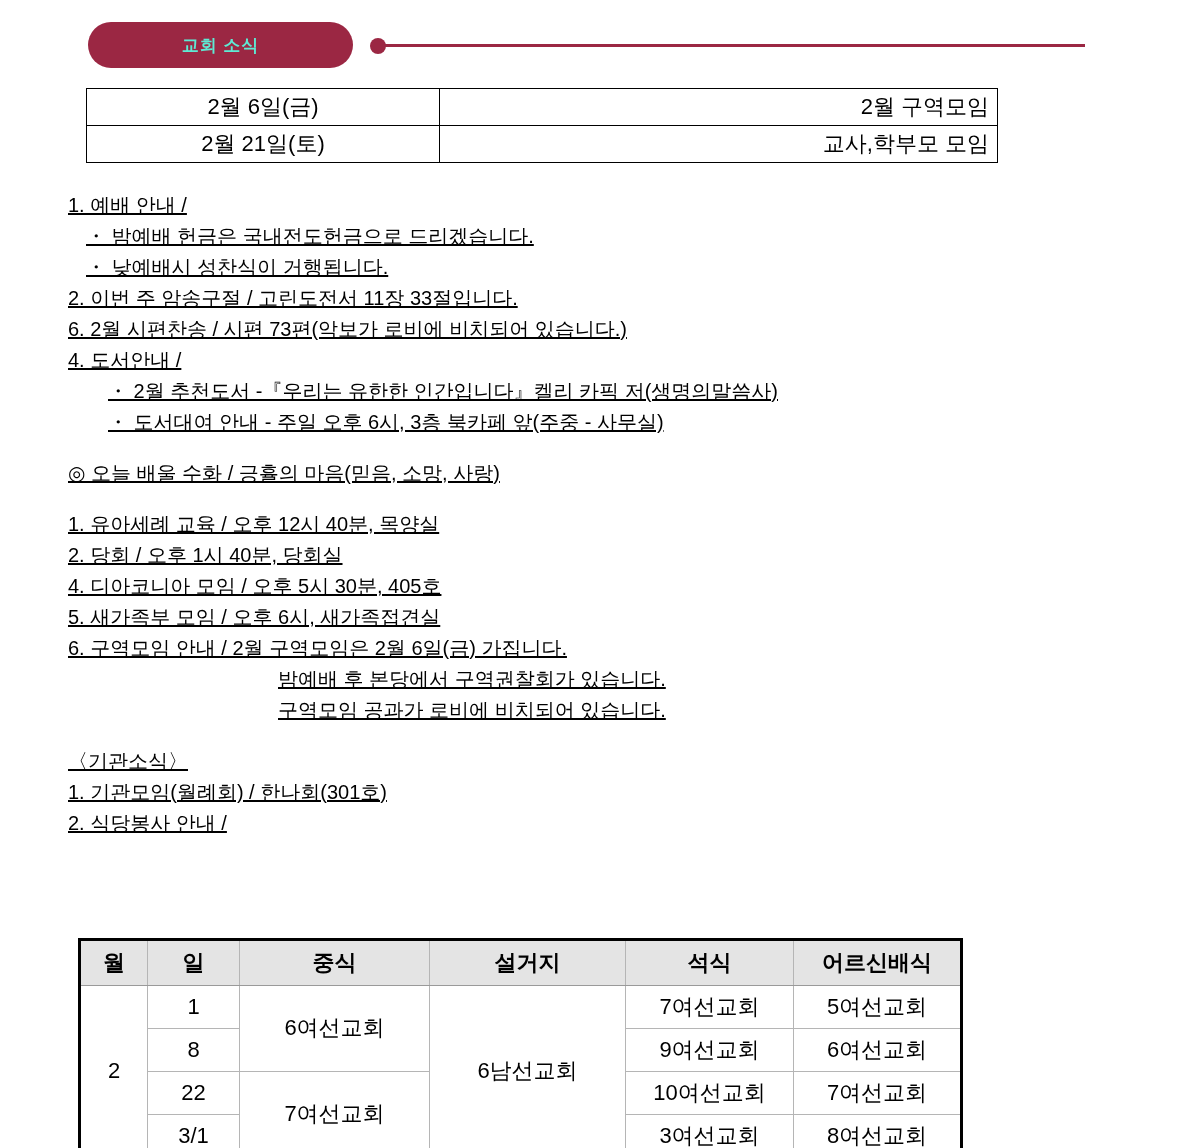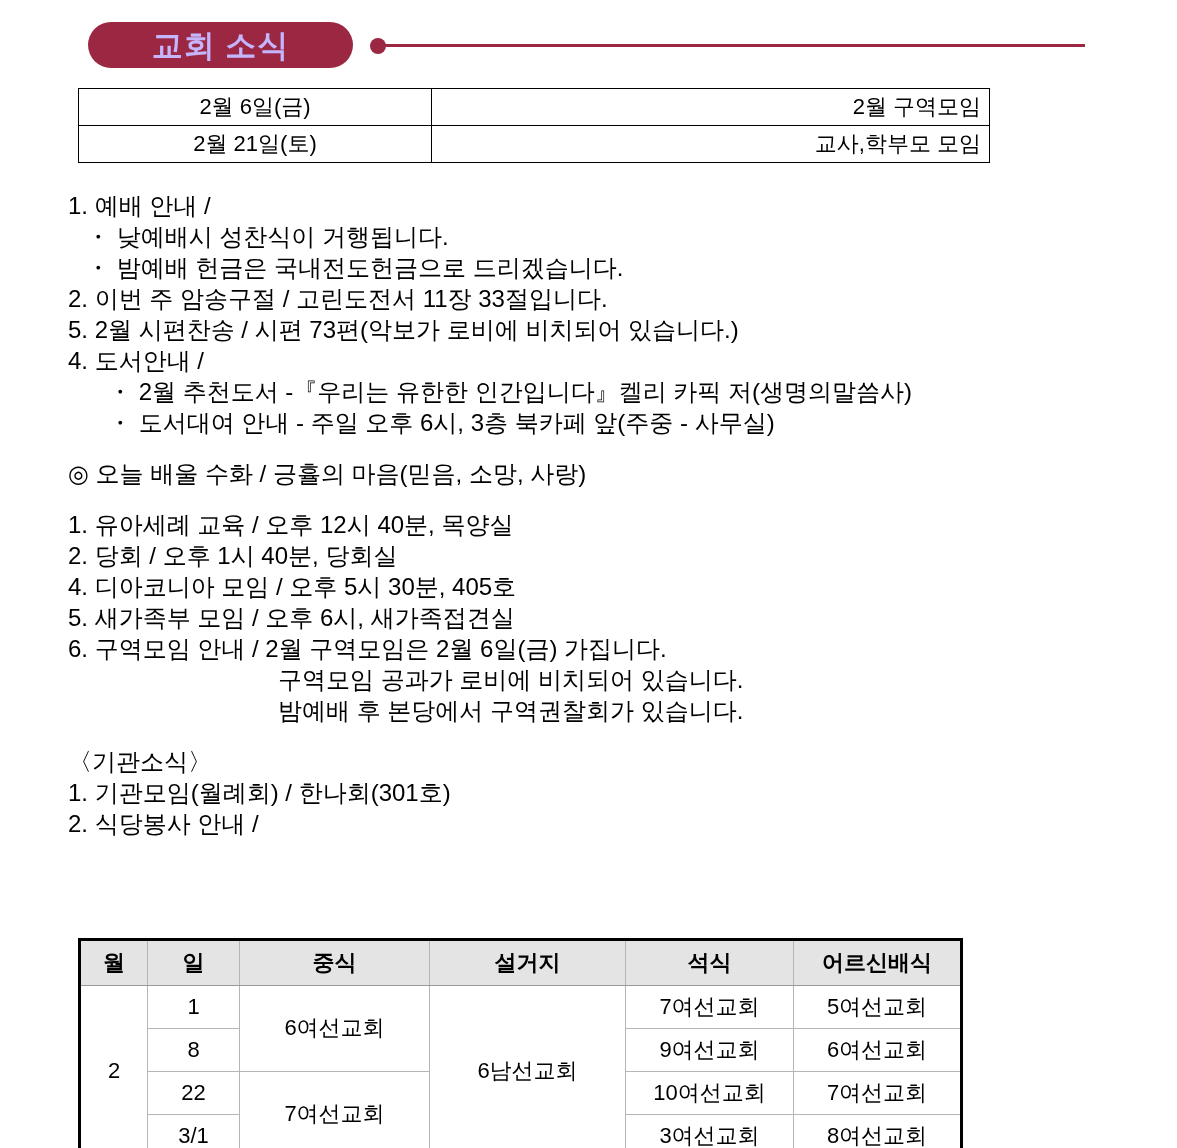--- a/index.html
+++ b/index.html
@@ -30,22 +30,22 @@
     top: 22px;
     width: 265px;
     height: 46px;
     border-radius: 23px;
     background: #9B2743;
     display: flex;
     align-items: center;
     justify-content: center;
   }
   .badge-label {
-    color: #c4b5fd;
-    font-size: 31px;
+    color: #5eead4;
+    font-size: 17px;
     font-weight: bold;
     letter-spacing: 1px;
     line-height: 1;
   }
   .connector-dot {
     position: absolute;
     left: 370px;
     top: 38px;
     width: 16px;
     height: 16px;
@@ -57,21 +57,21 @@
     left: 385px;
     top: 44px;
     width: 700px;
     height: 3px;
     background: #9B2743;
   }
 
   
   .top-table {
     position: absolute;
-    left: 78px;
+    left: 86px;
     top: 88px;
     width: 912px;
     border-collapse: collapse;
     table-layout: fixed;
   }
   .top-table td {
     border: 1.5px solid #000000;
     height: 32px;
     font-size: 22px;
     padding: 2px 8px;
@@ -85,22 +85,23 @@
     text-align: right;
     padding-left: 14px;
   }
 
   
   .body-text {
     position: absolute;
     left: 68px;
     top: 190px;
     width: 1050px;
-    font-size: 24px;
+    font-size: 20px;
     line-height: 31px;
+    text-decoration: underline;
   }
   .line {
     white-space: pre;
   }
   .line.sub {
     padding-left: 18px;
   }
   .line.sub2 {
     padding-left: 40px;
   }
@@ -166,41 +167,41 @@
     <tr>
       <td class="date-cell">2월 21일(토)</td>
       <td class="event-cell">교사,학부모 모임</td>
     </tr>
   </tbody>
 </table>
 
 <div class="body-text">
 
   <div class="line">1. 예배 안내 /</div>
+  <div class="line sub">・ 밤예배 헌금은 국내전도헌금으로 드리겠습니다.</div>
   <div class="line sub">・ 낮예배시 성찬식이 거행됩니다.</div>
-  <div class="line sub">・ 밤예배 헌금은 국내전도헌금으로 드리겠습니다.</div>
   <div class="line">2. 이번 주 암송구절 / 고린도전서 11장 33절입니다.</div>
-  <div class="line">5. 2월 시편찬송 / 시편 73편(악보가 로비에 비치되어 있습니다.)</div>
+  <div class="line">6. 2월 시편찬송 / 시편 73편(악보가 로비에 비치되어 있습니다.)</div>
   <div class="line">4. 도서안내 /</div>
   <div class="line sub2">・ 2월 추천도서 -『우리는 유한한 인간입니다』켈리 카픽 저(생명의말씀사)</div>
   <div class="line sub2">・ 도서대여 안내 - 주일 오후 6시, 3층 북카페 앞(주중 - 사무실)</div>
 
   <div class="spacer"></div>
 
   <div class="line">◎ 오늘 배울 수화 / 긍휼의 마음(믿음, 소망, 사랑)</div>
 
   <div class="spacer"></div>
 
   <div class="line">1. 유아세례 교육 / 오후 12시 40분, 목양실</div>
   <div class="line">2. 당회 / 오후 1시 40분, 당회실</div>
   <div class="line">4. 디아코니아 모임 / 오후 5시 30분, 405호</div>
   <div class="line">5. 새가족부 모임 / 오후 6시, 새가족접견실</div>
   <div class="line">6. 구역모임 안내 / 2월 구역모임은 2월 6일(금) 가집니다.</div>
+  <div class="line cont">밤예배 후 본당에서 구역권찰회가 있습니다.</div>
   <div class="line cont">구역모임 공과가 로비에 비치되어 있습니다.</div>
-  <div class="line cont">밤예배 후 본당에서 구역권찰회가 있습니다.</div>
 
   <div class="spacer"></div>
 
   <div class="line">〈기관소식〉</div>
   <div class="line">1. 기관모임(월례회) / 한나회(301호)</div>
   <div class="line">2. 식당봉사 안내 /</div>
 
 </div>
 
 <table class="duty-table">

